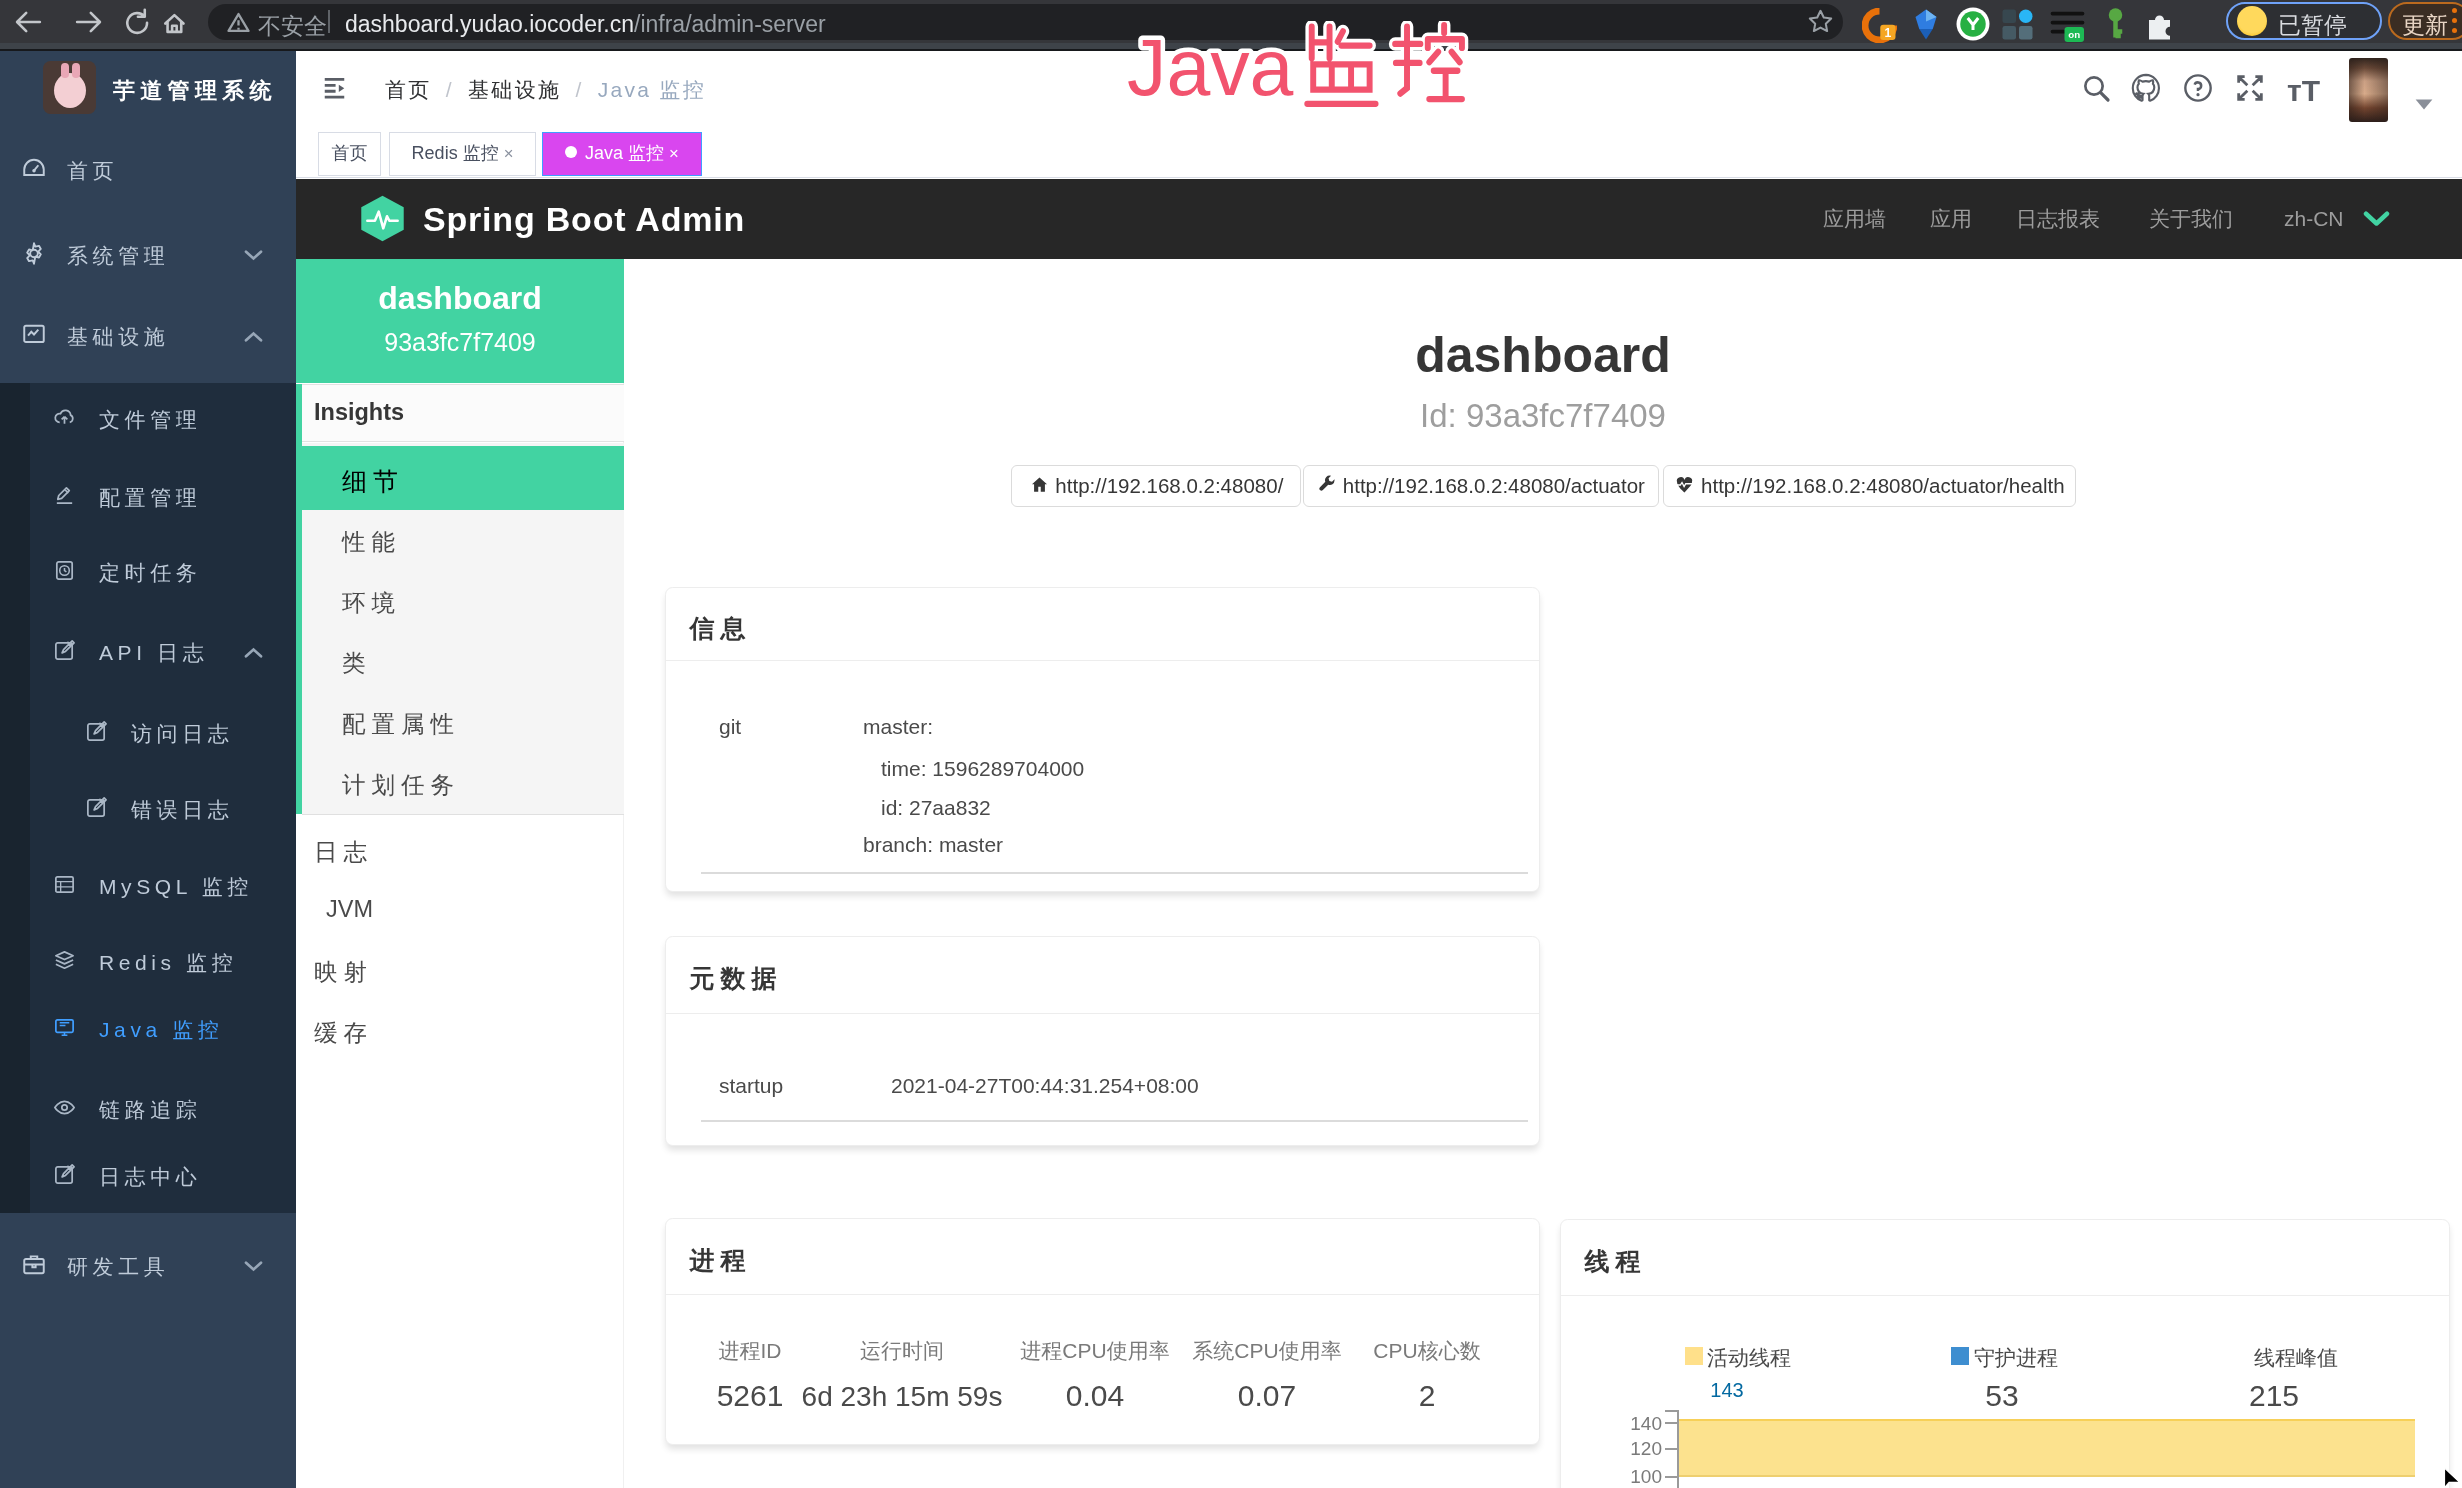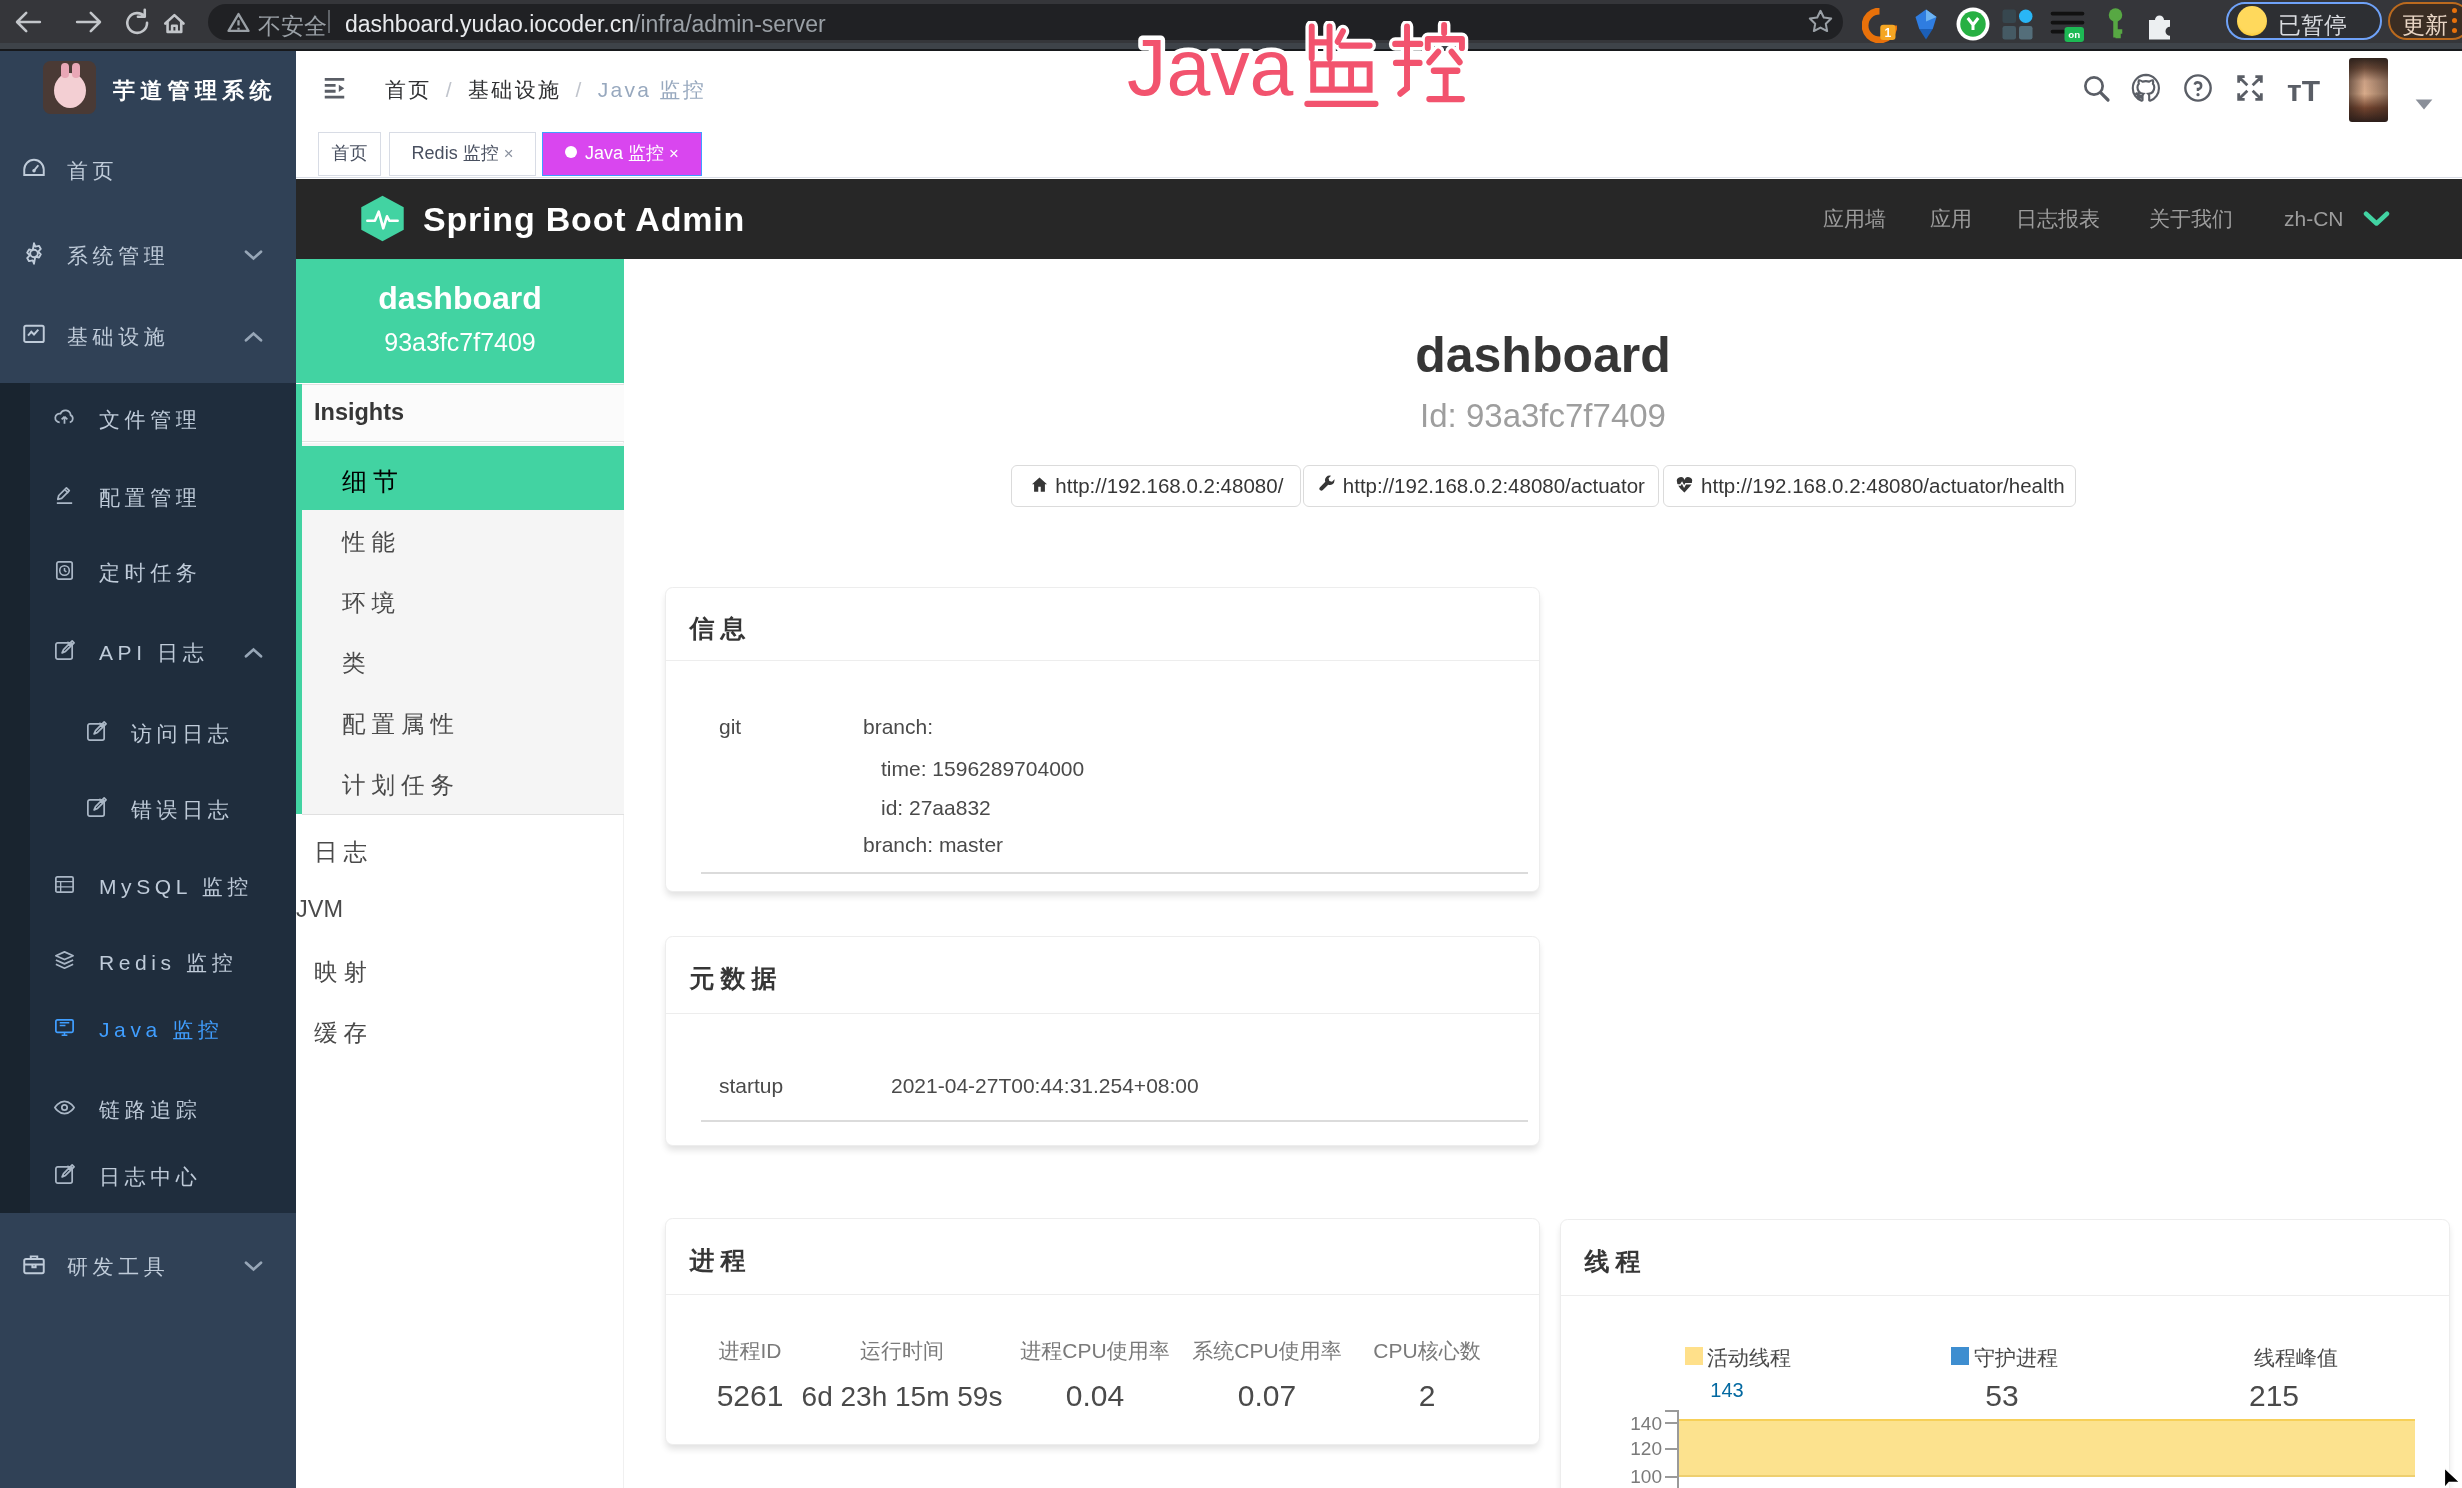--- a/index.html
+++ b/index.html
@@ -324,21 +324,21 @@
   <div class="abs" style="left:6px;top:184px;width:322px;height:372px;background:#f5f5f5;border-bottom:1.5px solid #e0e0e0"></div>
   <div class="abs" style="left:0;top:125px;width:6px;height:430px;background:#42d3a2"></div>
   <div class="abs" style="left:6px;top:187px;width:322px;height:64px;background:#42d3a2"></div>
   <div class="abs" style="left:46px;top:206px;font-size:25px;color:#000000;letter-spacing:6px">细节</div>
   <div class="abs" style="left:46px;top:267px;font-size:23.5px;color:#4a4a4a;letter-spacing:6px">性能</div>
   <div class="abs" style="left:46px;top:328px;font-size:23.5px;color:#4a4a4a;letter-spacing:6px">环境</div>
   <div class="abs" style="left:46px;top:388px;font-size:23.5px;color:#4a4a4a;letter-spacing:6px">类</div>
   <div class="abs" style="left:46px;top:449px;font-size:23.5px;color:#4a4a4a;letter-spacing:6px">配置属性</div>
   <div class="abs" style="left:46px;top:510px;font-size:23.5px;color:#4a4a4a;letter-spacing:6px">计划任务</div>
   <div class="abs" style="left:18px;top:577px;font-size:23.5px;color:#4a4a4a;letter-spacing:6px">日志</div>
-  <div class="abs" style="left:0;top:637px;font-size:23.5px;color:#4a4a4a">JVM</div>
+  <div class="abs" style="left:30px;top:637px;font-size:23.5px;color:#4a4a4a">JVM</div>
   <div class="abs" style="left:18px;top:697px;font-size:23.5px;color:#4a4a4a;letter-spacing:6px">映射</div>
   <div class="abs" style="left:18px;top:758px;font-size:23.5px;color:#4a4a4a;letter-spacing:6px">缓存</div>
 </div>
 
 <div id="content">
   <div class="abs" style="left:919px;top:67px;transform:translateX(-50%);font-size:50px;font-weight:bold;color:#363636;white-space:nowrap">dashboard</div>
   <div class="abs" style="left:919px;top:138px;transform:translateX(-50%);font-size:33px;color:#9e9e9e;white-space:nowrap">Id: 93a3fc7f7409</div>
 
   <div class="abs" style="left:387px;top:206px;width:290px;height:42px;border:1.5px solid #dbdbdb;border-radius:6px;font-size:20.5px;color:#363636;line-height:39px;text-align:center;white-space:nowrap"><svg width="21" height="20" viewBox="0 0 24 24" style="vertical-align:-2.3px">
         <path d="M12 3l9 8h-2.5v9h-5v-6h-3v6h-5v-9H3z" fill="#363636"></path>
@@ -348,21 +348,21 @@
       </svg> http://192.168.0.2:48080/actuator</div>
   <div class="abs" style="left:1039px;top:206px;width:413px;height:42px;border:1.5px solid #dbdbdb;border-radius:6px;font-size:20.5px;color:#363636;line-height:39px;text-align:center;white-space:nowrap"><svg width="21" height="20" viewBox="0 0 24 24" style="vertical-align:-2.3px">
         <path d="M12 21S3 14 3 8.5A4.5 4.5 0 0 1 12 6a4.5 4.5 0 0 1 9 2.5c0 2-1.2 4-2.8 5.7" fill="#363636"></path>
         <path d="M2 12h5l2-3 2.5 5 2-3.5h8.5" stroke="#fff" stroke-width="1.6" fill="none"></path>
       </svg> http://192.168.0.2:48080/actuator/health</div>
 
   <div class="card" style="left:41px;top:328px;width:875px;height:305px">
     <div class="chead" style="height:73px"></div>
     <div class="ctitle" style="left:23.5px;top:23.5px">信息</div>
     <div class="ctr celllabel" style="left:53px;top:127px">git</div>
-    <div class="ctr celllabel" style="left:197px;top:127px">branch:</div>
+    <div class="ctr celllabel" style="left:197px;top:127px">master:</div>
     <div class="ctr celllabel" style="left:215px;top:169px">time: 1596289704000</div>
     <div class="ctr celllabel" style="left:215px;top:208px">id: 27aa832</div>
     <div class="ctr celllabel" style="left:197px;top:245px">branch: master</div>
     <div class="hair" style="left:35px;top:284px;width:827px"></div>
   </div>
 
 
   <div class="card" style="left:41px;top:677px;width:875px;height:210px">
     <div class="chead" style="height:77px"></div>
     <div class="ctitle" style="left:23.5px;top:25px">元数据</div>

